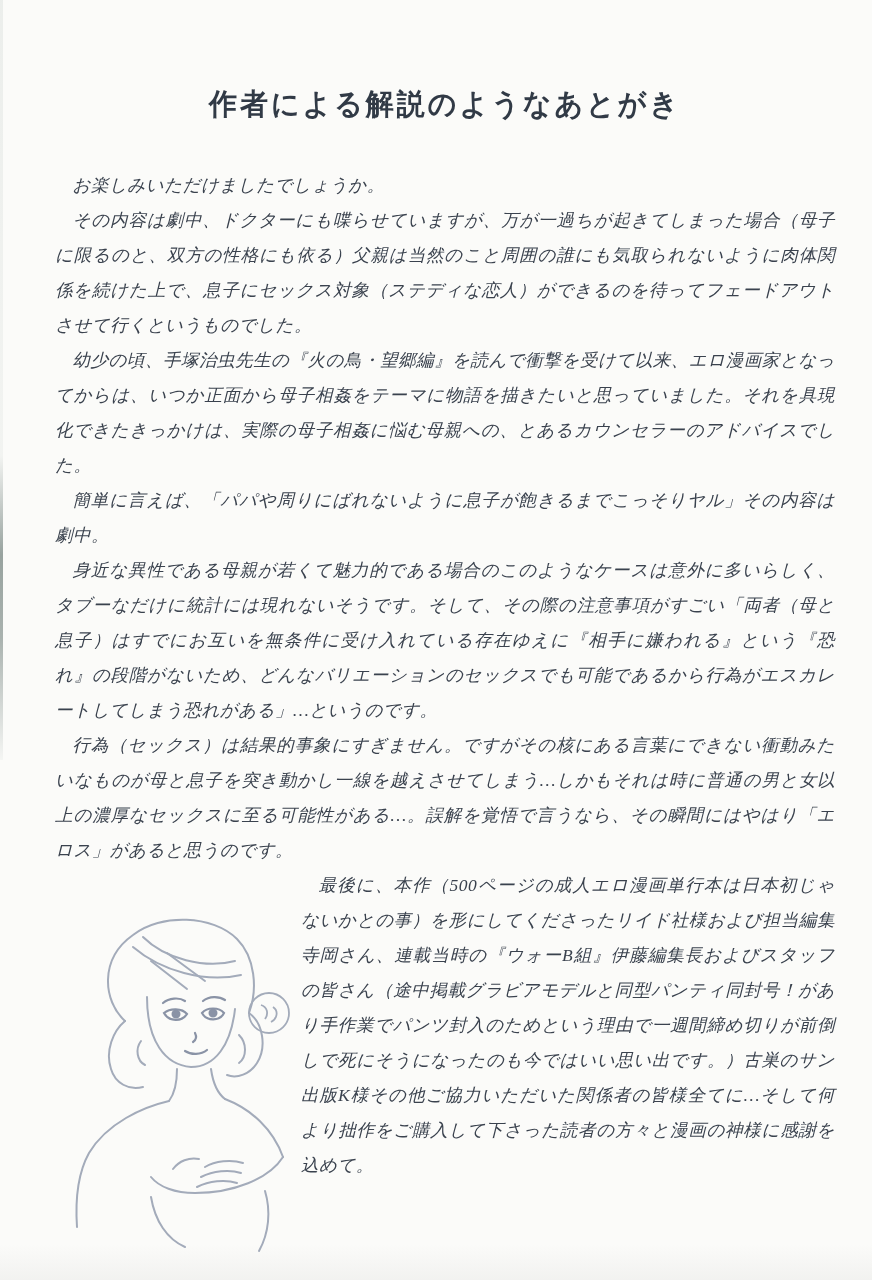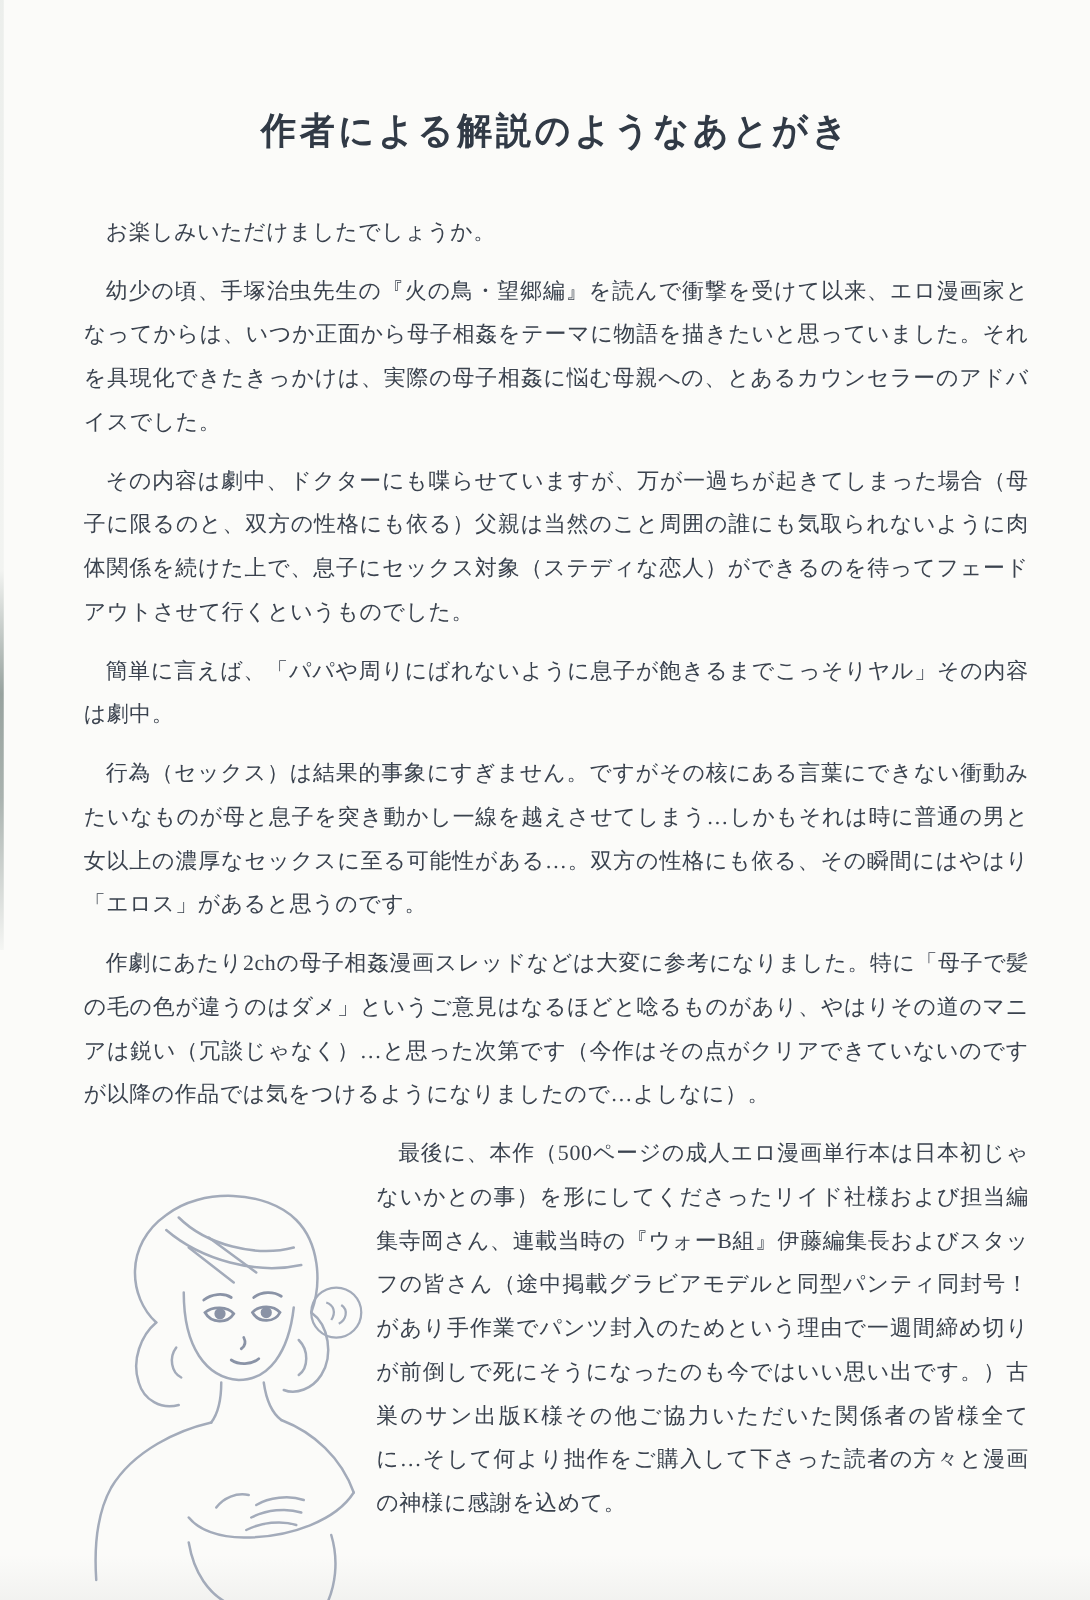--- a/index.html
+++ b/index.html
@@ -49,22 +49,23 @@
     transform: scaleY(1.05);
   }
   .body-text {
     color: #3a424e;
     font-size: 17.5px;
     line-height: 35px;
     text-align: justify;
     letter-spacing: 0.5px;
   }
   .body-text p {
-    margin: 12px;
+    margin: 0;
     text-indent: 1em;
+    font-style: italic;
   }
   .sketch-float {
     float: left;
     width: 246px;
     height: 352px;
     margin: 33px 0 0 0;
     position: relative;
   }
   .sketch-float svg { display: block; }
 </style>
@@ -73,25 +74,25 @@
 
 <div class="scan-edge-left"></div>
 <div class="scan-shade-bottom"></div>
 
 <div class="page">
 
   <h1 class="title">作者による解説のようなあとがき</h1>
 
   <div class="body-text">
     <p>お楽しみいただけましたでしょうか。</p>
+    <p>その内容は劇中、ドクターにも喋らせていますが、万が一過ちが起きてしまった場合（母子に限るのと、双方の性格にも依る）父親は当然のこと周囲の誰にも気取られないように肉体関係を続けた上で、息子にセックス対象（ステディな恋人）ができるのを待ってフェードアウトさせて行くというものでした。</p>
     <p>幼少の頃、手塚治虫先生の『火の鳥・望郷編』を読んで衝撃を受けて以来、エロ漫画家となってからは、いつか正面から母子相姦をテーマに物語を描きたいと思っていました。それを具現化できたきっかけは、実際の母子相姦に悩む母親への、とあるカウンセラーのアドバイスでした。</p>
-    <p>その内容は劇中、ドクターにも喋らせていますが、万が一過ちが起きてしまった場合（母子に限るのと、双方の性格にも依る）父親は当然のこと周囲の誰にも気取られないように肉体関係を続けた上で、息子にセックス対象（ステディな恋人）ができるのを待ってフェードアウトさせて行くというものでした。</p>
     <p>簡単に言えば、「パパや周りにばれないように息子が飽きるまでこっそりヤル」その内容は劇中。</p>
-    <p>行為（セックス）は結果的事象にすぎません。ですがその核にある言葉にできない衝動みたいなものが母と息子を突き動かし一線を越えさせてしまう…しかもそれは時に普通の男と女以上の濃厚なセックスに至る可能性がある…。双方の性格にも依る、その瞬間にはやはり「エロス」があると思うのです。</p>
-    <p>作劇にあたり2chの母子相姦漫画スレッドなどは大変に参考になりました。特に「母子で髪の毛の色が違うのはダメ」というご意見はなるほどと唸るものがあり、やはりその道のマニアは鋭い（冗談じゃなく）…と思った次第です（今作はその点がクリアできていないのですが以降の作品では気をつけるようになりましたので…よしなに）。</p>
+    <p>身近な異性である母親が若くて魅力的である場合のこのようなケースは意外に多いらしく、タブーなだけに統計には現れないそうです。そして、その際の注意事項がすごい「両者（母と息子）はすでにお互いを無条件に受け入れている存在ゆえに『相手に嫌われる』という『恐れ』の段階がないため、どんなバリエーションのセックスでも可能であるから行為がエスカレートしてしまう恐れがある」…というのです。</p>
+    <p>行為（セックス）は結果的事象にすぎません。ですがその核にある言葉にできない衝動みたいなものが母と息子を突き動かし一線を越えさせてしまう…しかもそれは時に普通の男と女以上の濃厚なセックスに至る可能性がある…。誤解を覚悟で言うなら、その瞬間にはやはり「エロス」があると思うのです。</p>
 
     <span class="sketch-float">
       <svg width="246" height="352" viewBox="0 0 246 352" fill="none" xmlns="http://www.w3.org/2000/svg">
         <g stroke="#a3abba" stroke-width="2" stroke-linecap="round" fill="none">
 
           <path d="M70 120 C48 100 44 58 78 34 C106 12 158 14 182 38 C200 56 203 88 194 112"></path>
           <path d="M70 120 C58 130 50 150 56 168 C60 182 74 190 88 186"></path>
           <path d="M194 112 C208 122 212 146 202 162 C195 173 182 178 172 174"></path>
           <path d="M78 46 C106 70 150 82 186 74"></path>
           <path d="M88 36 C110 58 150 68 180 60"></path>

